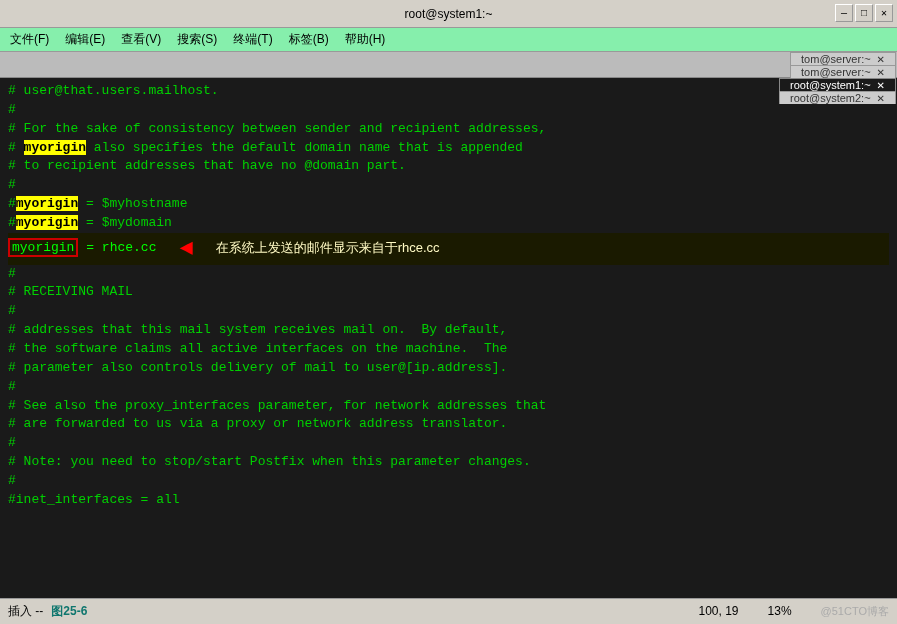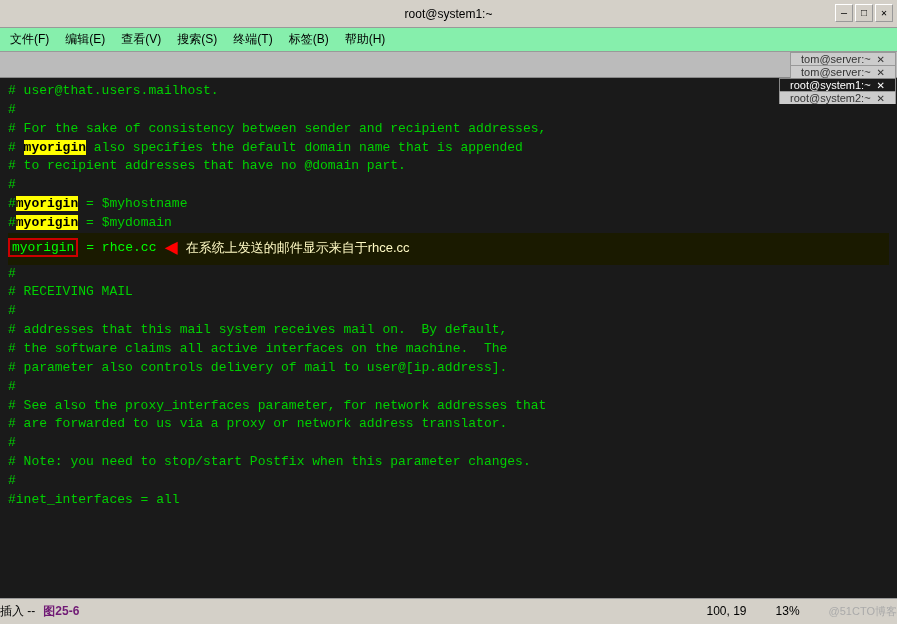--- a/index.html
+++ b/index.html
@@ -124,36 +124,36 @@
       color: #000;
       font-weight: bold;
     }
 
     
     .status-bar {
       background: #d4d0c8;
       height: 26px;
       display: flex;
       align-items: center;
-      padding: 0 0;
+      padding: 0 8px;
       border-top: 1px solid #999;
       font-family: Arial, sans-serif;
       font-size: 12px;
       justify-content: space-between;
     }
     .status-left {
       display: flex;
       align-items: center;
       gap: 8px;
     }
     .status-insert {
       color: #000;
     }
     .status-figure {
-      color: #701a75;
+      color: #0f766e;
       font-weight: bold;
     }
     .status-right {
       color: #000;
       display: flex;
       gap: 29px;
     }
     .watermark {
       color: #aaa;
       font-size: 11px;
@@ -228,21 +228,21 @@
 <div class="terminal">
   <span class="line comment"># user@that.users.mailhost.</span>
   <span class="line comment">#</span>
   <span class="line comment"># For the sake of consistency between sender and recipient addresses,</span>
   <span class="line comment"># <span class="highlight-yellow">myorigin</span> also specifies the default domain name that is appended</span>
   <span class="line comment"># to recipient addresses that have no @domain part.</span>
   <span class="line comment">#</span>
   <span class="line comment">#<span class="highlight-yellow">myorigin</span> = $myhostname</span>
   <span class="line comment">#<span class="highlight-yellow">myorigin</span> = $mydomain</span>
 
-  <div class="annotation-line" style="background:#1a1a00;">
+  <div class="annotation-line" style="background:#1a1a00;gap:15px;">
     <span style="color:#00ff00; font-family:'Courier New',monospace; font-size:13px; line-height:1.45;">
       <span class="myorigin-boxed" style="border:2px solid #cc0000; color:#00ff00;">myorigin</span><span> = rhce.cc</span>
     </span>
     <span class="arrow-red" style="margin-left:8px; font-size:22px;">◀</span>
     <span class="annotation-text">在系统上发送的邮件显示来自于rhce.cc</span>
   </div>
 
   <span class="line comment">#</span>
   <span class="line comment"># RECEIVING MAIL</span>
   <span class="line comment">#</span>

